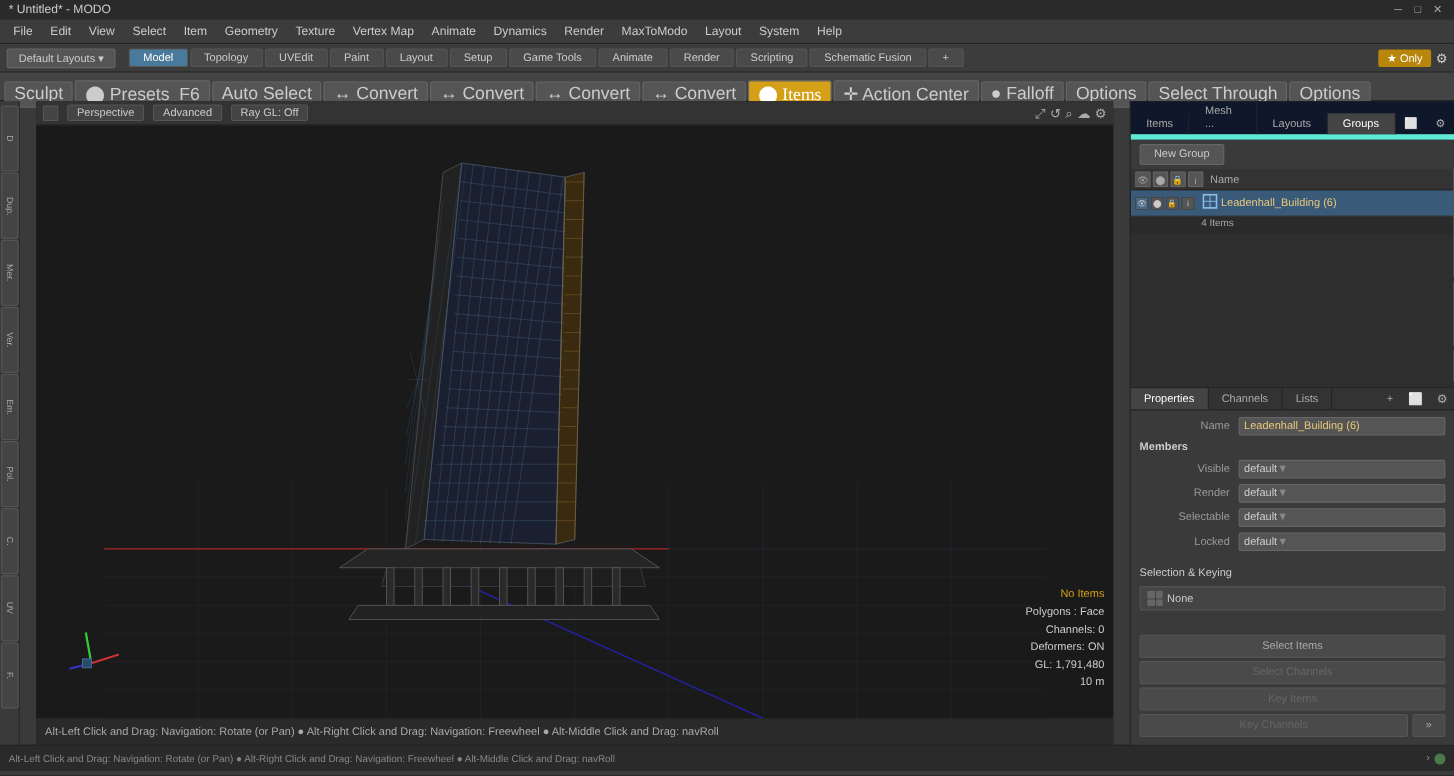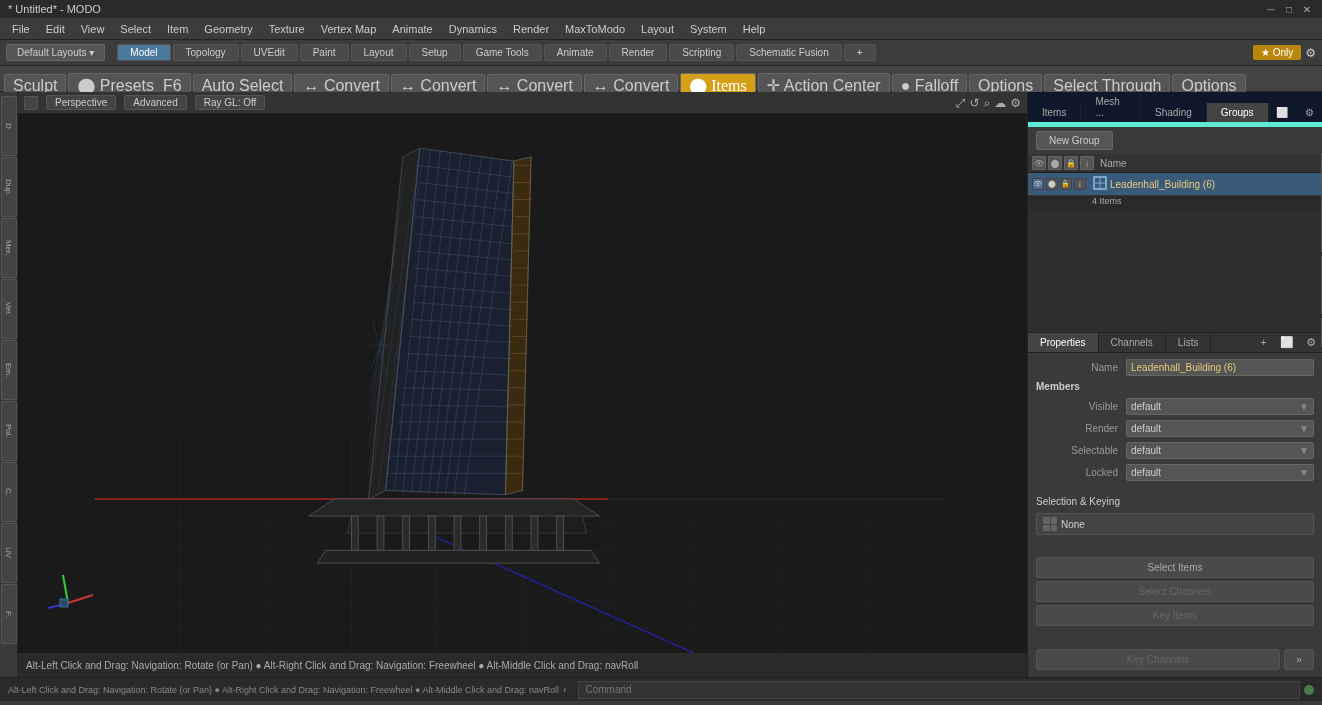--- a/index.html
+++ b/index.html
@@ -23,21 +23,21 @@
     .layout-tab.model-active { background: #4a7a9b; color: #fff; }
     .only-btn { background: #b8860b; padding: 2px 8px; border: none; color: #fff; font-size: 10px; cursor: pointer; border-radius: 2px; margin-left: auto; }
     .gear-btn { background: none; border: none; color: #ccc; cursor: pointer; font-size: 12px; }
 
     
     #tools-toolbar { background: #444; height: 26px; display: flex; align-items: center; padding: 0 4px; gap: 2px; border-bottom: 1px solid #222; }
     .tool-btn { padding: 2px 8px; background: #555; border: 1px solid #666; color: #ccc; font-size: 16px; cursor: pointer; border-radius: 2px; display: flex; align-items: center; gap: 2px; margin-top: 14px; }
     .tool-btn.orange { background: #d4a017; color: #fff; font-family: Liberation Serif, serif; }
 
     
-    #main-area { display: flex; height: calc(705px - 22px - 22px - 26px - 26px - 24px); }
+    #main-area { display: flex; height: calc(705px - 22px - 22px - 26px - 26px - 24px); gap: 15px; }
 
     
     #left-sidebar { width: 18px; background: #3a3a3a; border-right: 1px solid #2a2a2a; display: flex; flex-direction: column; align-items: center; padding-top: 4px; gap: 1px; }
     .sidebar-tab { width: 16px; height: 60px; background: #444; border: 1px solid #555; font-size: 8px; color: #aaa; cursor: pointer; display: flex; align-items: center; justify-content: center; writing-mode: vertical-rl; text-orientation: mixed; border-radius: 2px; }
 
     
     #viewport-area { flex: 1; position: relative; background: #1e1e1e; }
 
     
     #viewport-header { position: absolute; top: 0; left: 0; right: 0; height: 22px; background: #333; display: flex; align-items: center; padding: 0 6px; gap: 8px; z-index: 10; border-bottom: 1px solid #222; }
@@ -97,21 +97,21 @@
     .props-tab.active { background: #444; color: #fff; }
     .props-add { margin-left: auto; padding: 2px 8px; color: #aaa; cursor: pointer; font-size: 10px; }
     .props-expand { padding: 2px 6px; color: #aaa; cursor: pointer; }
 
     
     #props-content { padding: 6px 8px; }
     .prop-row { display: flex; align-items: center; margin-bottom: 5px; }
     .prop-label { color: #999; font-size: 10px; width: 90px; text-align: right; padding-right: 8px; }
     .prop-input { flex: 1; background: #555; border: 1px solid #666; color: #e8c87a; font-size: 10px; padding: 2px 4px; border-radius: 2px; }
     .prop-section { color: #ccc; font-size: 10px; font-weight: bold; margin: 4px 0 6px 0; }
-    .prop-select { flex: 1; background: #555; border: 1px solid #666; color: #ccc; font-size: 10px; padding: 2px 4px; border-radius: 2px; display: flex; align-items: center; justify-content: space-between; cursor: pointer; }
+    .prop-select { flex: 1; background: #555; border: 1px solid #666; color: #ccc; font-size: 10px; padding: 2px 4px; border-radius: 2px; display: flex; align-items: center; cursor: pointer; }
     .prop-select-arrow { color: #888; }
 
     
     #sel-keying { padding: 4px 8px; }
     .sk-label { color: #ccc; font-size: 10px; font-weight: normal; margin-bottom: 6px; }
     .none-box { display: flex; align-items: center; gap: 4px; background: #444; border: 1px solid #555; padding: 3px 6px; margin-bottom: 22px; border-radius: 2px; }
     .none-icon { width: 14px; height: 14px; display: grid; grid-template-columns: 1fr 1fr; gap: 1px; }
     .ni-cell { background: #666; border-radius: 1px; }
     .none-text { color: #ccc; font-size: 10px; }
     .action-btn { width: 100%; padding: 4px; background: #4a4a4a; border: 1px solid #555; color: #aaa; font-size: 10px; cursor: pointer; border-radius: 2px; margin-bottom: 3px; text-align: center; }
@@ -338,20 +338,28 @@
           <rect x="420" y="470" width="8" height="40"></rect>
           <rect x="450" y="470" width="8" height="40"></rect>
           <rect x="480" y="470" width="8" height="40"></rect>
           <rect x="510" y="470" width="8" height="40"></rect>
           <rect x="540" y="470" width="8" height="40"></rect>
         </g>
 
         <polygon points="270,510 580,510 590,525 260,525" fill="#222" stroke="#555" stroke-width="1"></polygon>
       </svg>
 
+      <div id="info-overlay">
+        <div class="info-orange">No Items</div>
+        <div class="info-white">Polygons : Face</div>
+        <div class="info-white">Channels: 0</div>
+        <div class="info-white">Deformers: ON</div>
+        <div class="info-white">GL: 1,791,480</div>
+        <div class="info-white">10 m</div>
+      </div>
 
       <div id="axes">
         <svg width="60" height="60" xmlns="http://www.w3.org/2000/svg">
           <g transform="translate(20,40)">
             <line x1="0" y1="0" x2="25" y2="-8" stroke="#cc3333" stroke-width="2"></line>
             <line x1="0" y1="0" x2="-5" y2="-28" stroke="#33cc33" stroke-width="2"></line>
             <line x1="0" y1="0" x2="-20" y2="5" stroke="#3333cc" stroke-width="2"></line>
             <rect x="-8" y="-4" width="8" height="8" fill="#2a4a6a" stroke="#3a6a9a" stroke-width="1"></rect>
           </g>
         </svg>
@@ -368,21 +376,21 @@
     <div style="position:absolute;right:-15px;top:60px;z-index:20;display:flex;flex-direction:column;gap:2px;">
       <div class="rs-tab">Groups</div>
       <div class="rs-tab" style="font-size:7px;">Group Display</div>
       <div class="rs-tab" style="font-size:7px;">User Channels</div>
       <div class="rs-tab">Tags</div>
     </div>
 
     <div id="rp-tabs">
       <div class="rp-tab">Items</div>
       <div class="rp-tab">Mesh ...</div>
-      <div class="rp-tab">Shading</div>
+      <div class="rp-tab">Layouts</div>
       <div class="rp-tab active">Groups</div>
       <div class="rp-tab-spacer"></div>
       <div class="rp-tab-btn">⬜</div>
       <div class="rp-tab-btn">⚙</div>
     </div>
 
     <div id="groups-panel">
 
       <div id="new-group-bar">
         <button class="new-group-btn">New Group</button>
@@ -488,27 +496,26 @@
             <div class="ni-cell"></div>
             <div class="ni-cell"></div>
           </div>
           <span class="none-text">None</span>
         </div>
 
         
         <button class="action-btn">Select Items</button>
         <button class="action-btn disabled">Select Channels</button>
         <button class="action-btn disabled">Key Items</button>
-        <div style="display:flex;gap:4px;margin-top:20px;">
+        <div style="display:flex;gap:4px;">
           <button class="action-btn disabled" style="flex:1;">Key Channels</button>
           <button class="action-btn" style="width:30px;">»</button>
         </div>
       </div>
     </div>
   </div>
 </div>
 
 <div id="status-bar">
   <span style="font-size:9px;color:#888;overflow:hidden;white-space:nowrap;max-width:700px;">Alt-Left Click and Drag: Navigation: Rotate (or Pan) ● Alt-Right Click and Drag: Navigation: Freewheel ● Alt-Middle Click and Drag: navRoll</span>
   <span style="margin-left:auto;color:#888;">›</span>
-  <input type="text" id="command-input" placeholder="Command" style="">
   <div class="status-circle" style="background:#4a7a4a;"></div>
 </div>
 
 </body></html>

